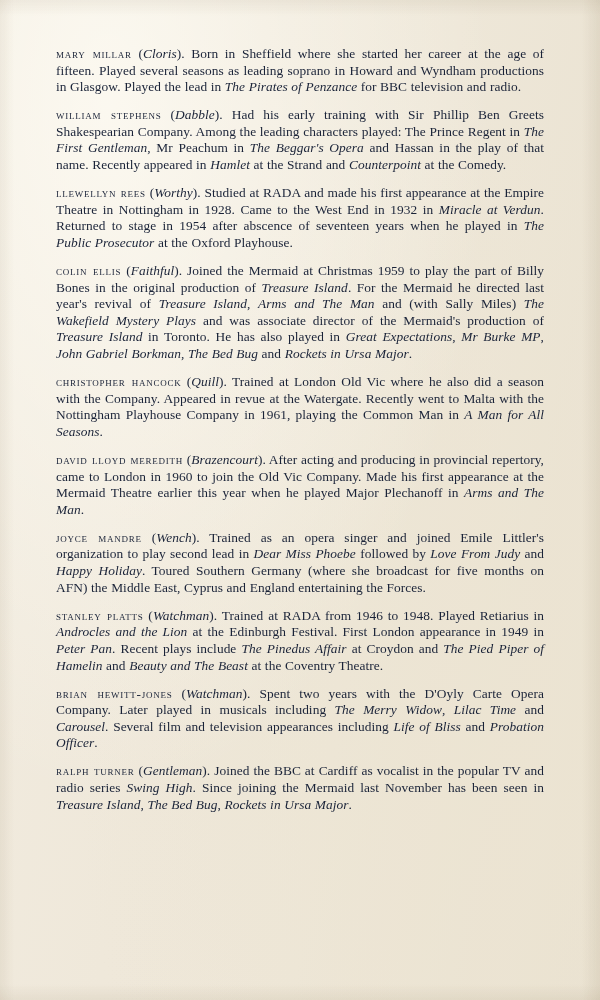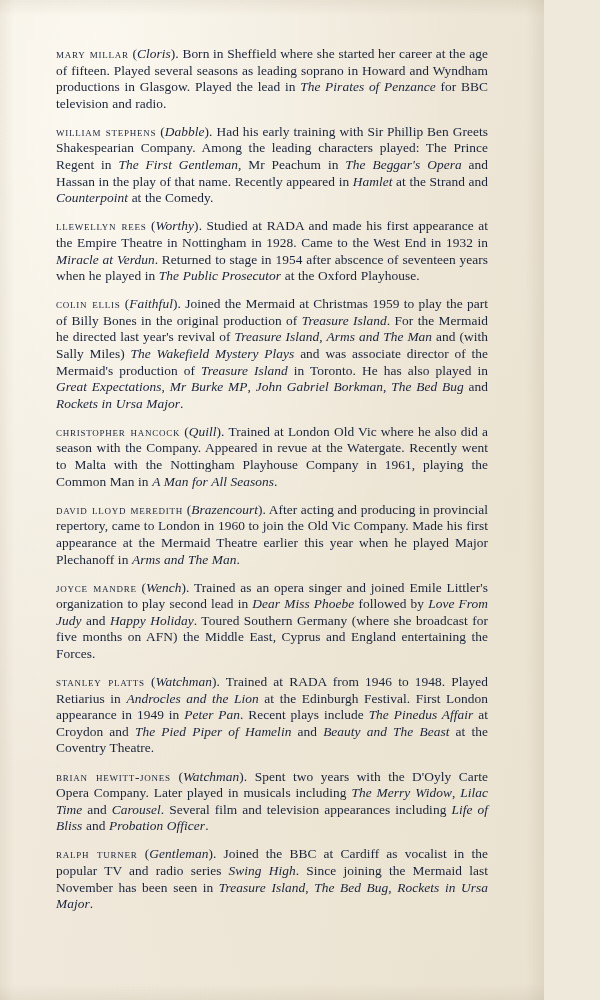--- a/index.html
+++ b/index.html
@@ -9,21 +9,21 @@
   body {
     width: 600px;
     height: 1000px;
     background: #efe9dc;
     font-family: "Liberation Serif", serif;
     color: #1a2338;
     overflow: hidden;
   }
   .page {
     position: relative;
-    width: 544px;
+    width: 600px;
     height: 1000px;
     background:
       radial-gradient(ellipse at 18% 10%, rgba(255,253,246,0.75) 0%, rgba(255,253,246,0) 55%),
       radial-gradient(ellipse at 85% 75%, rgba(236,228,210,0.85) 0%, rgba(236,228,210,0) 60%),
       linear-gradient(100deg, #f2ece0 0%, #efe8da 35%, #eee7d8 60%, #e9e1d0 100%);
     box-sizing: border-box;
     padding: 46px 56px 40px 56px;
   }
   
   .grain {

